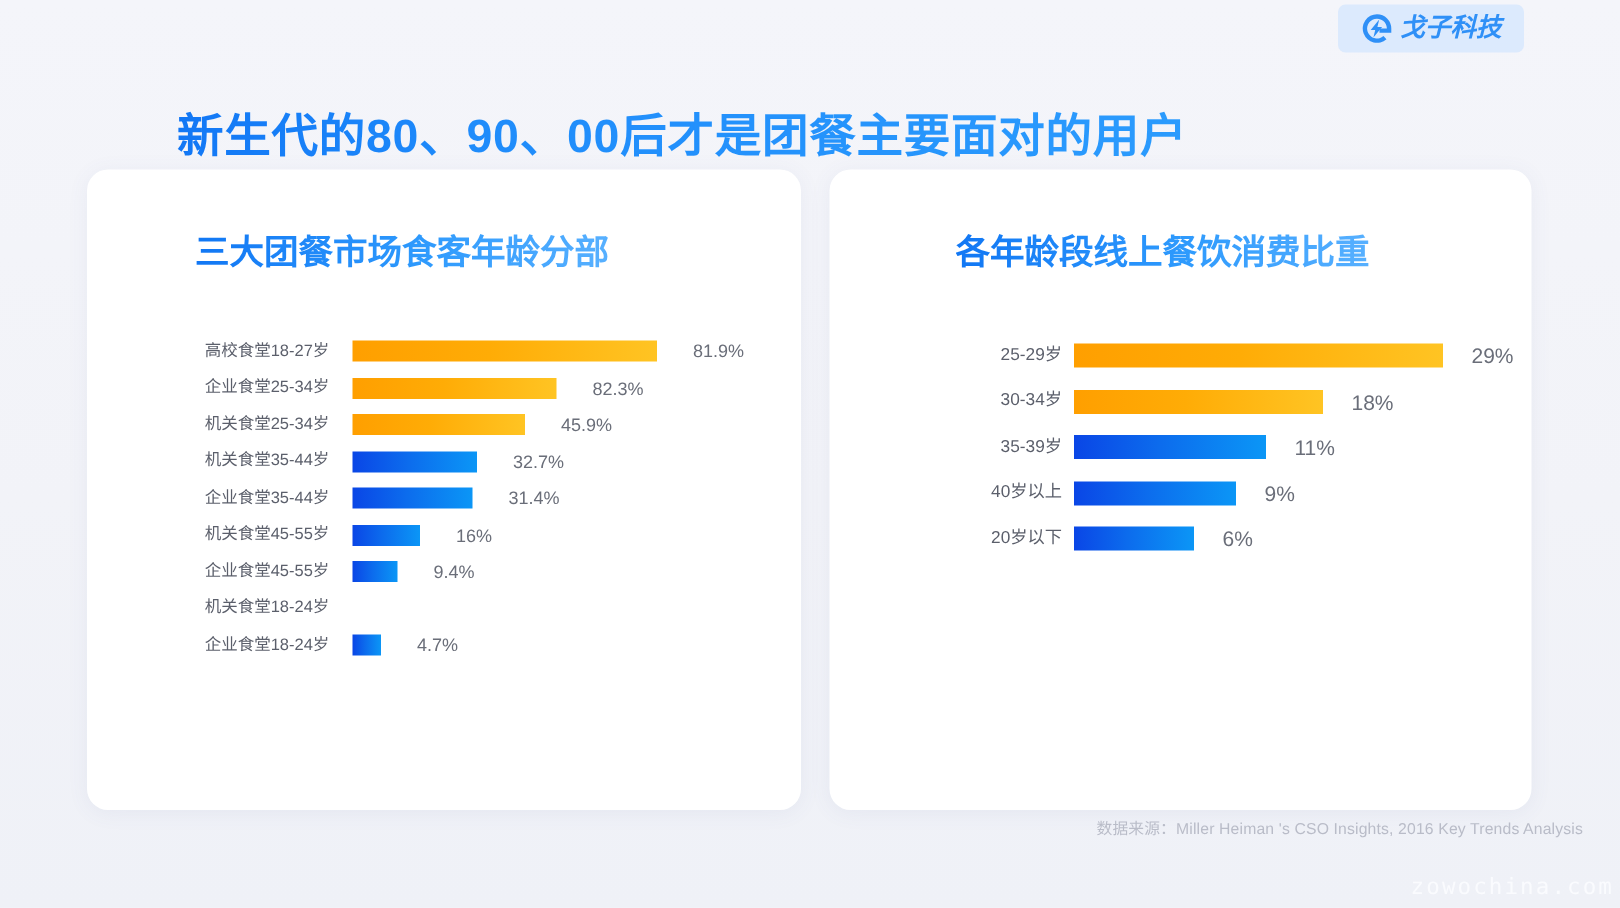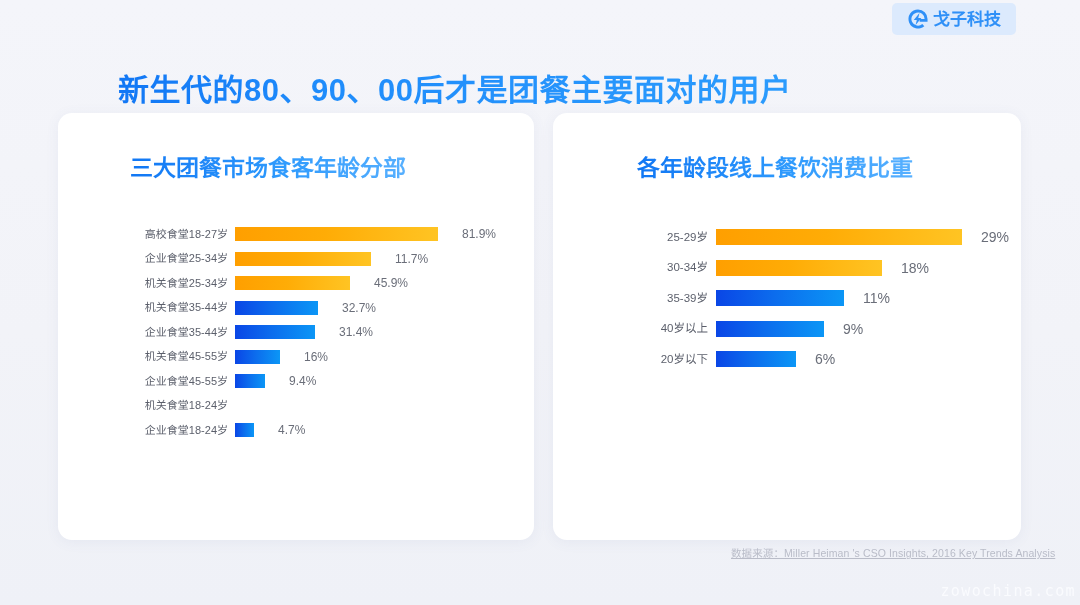--- a/index.html
+++ b/index.html
@@ -41,20 +41,21 @@
   .logo-mark {
     width: 22px;
     height: 22px;
     flex: none;
     display: block;
   }
   .logo-text {
     font-family: "DejaVu Sans", sans-serif;
     font-size: 17px;
     font-weight: 700;
+    font-style: italic;
     color: #2f90f7;
     letter-spacing: 0px;
     line-height: 1;
     white-space: nowrap;
   }
 
   
   .slide-title {
     position: absolute;
     left: 118px;
@@ -116,21 +117,21 @@
   .chart-right .bar-row { height: 30.5px; }
 
   .bar-label {
     flex: none;
     text-align: right;
     color: #5b5f6b;
     line-height: 1;
     white-space: nowrap;
     letter-spacing: 0px;
   }
-  .chart-left  .bar-label { width: 100px; font-size: 11px; padding-right: 7px; }
+  .chart-left  .bar-label { width: 100px; font-size: 11px; padding-right: 7px; text-align: center; }
   .chart-right .bar-label { width: 72px;  font-size: 11.5px; padding-right: 8px; }
 
   .bar-track {
     flex: 1 1 auto;
     display: flex;
     align-items: center;
     min-width: 0;
   }
   .bar {
     height: 14px;
@@ -159,21 +160,20 @@
   
   .source-note {
     position: absolute;
     left: 731px;
     top: 547px;
     font-size: 10.5px;
     color: #b9bcc8;
     line-height: 1.2;
     white-space: nowrap;
     letter-spacing: 0.1px;
-    text-decoration: underline;
   }
 
   
   .watermark {
     position: absolute;
     right: 4px;
     bottom: 6px;
     font-family: "DejaVu Sans Mono", "Liberation Mono", monospace;
     font-size: 15px;
     letter-spacing: 1.4px;
@@ -205,21 +205,21 @@
         <div class="bar-label">高校食堂18-27岁</div>
         <div class="bar-track">
           <div class="bar orange" style="width: 203px;"></div>
           <div class="bar-value">81.9%</div>
         </div>
       </div>
       <div class="bar-row">
         <div class="bar-label">企业食堂25-34岁</div>
         <div class="bar-track">
           <div class="bar orange" style="width: 136px;"></div>
-          <div class="bar-value">11.7%</div>
+          <div class="bar-value">82.3%</div>
         </div>
       </div>
       <div class="bar-row">
         <div class="bar-label">机关食堂25-34岁</div>
         <div class="bar-track">
           <div class="bar orange" style="width: 115px;"></div>
           <div class="bar-value">45.9%</div>
         </div>
       </div>
       <div class="bar-row">

